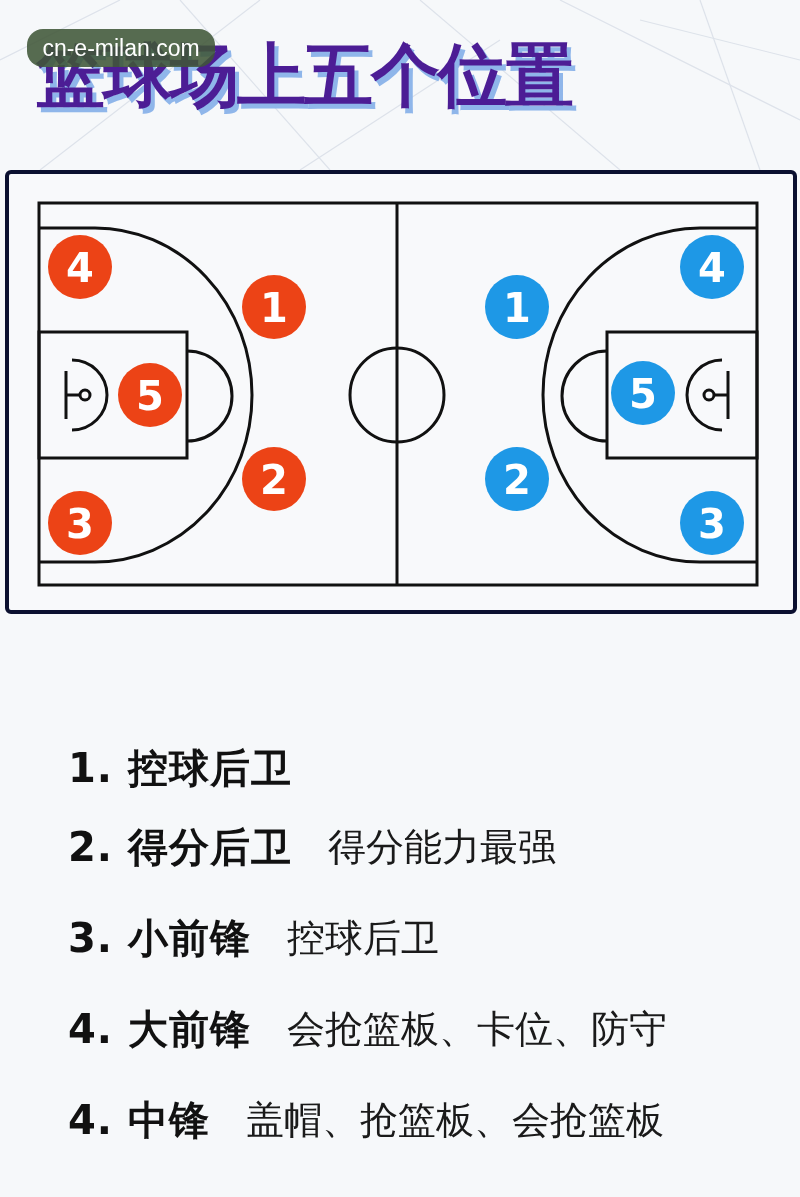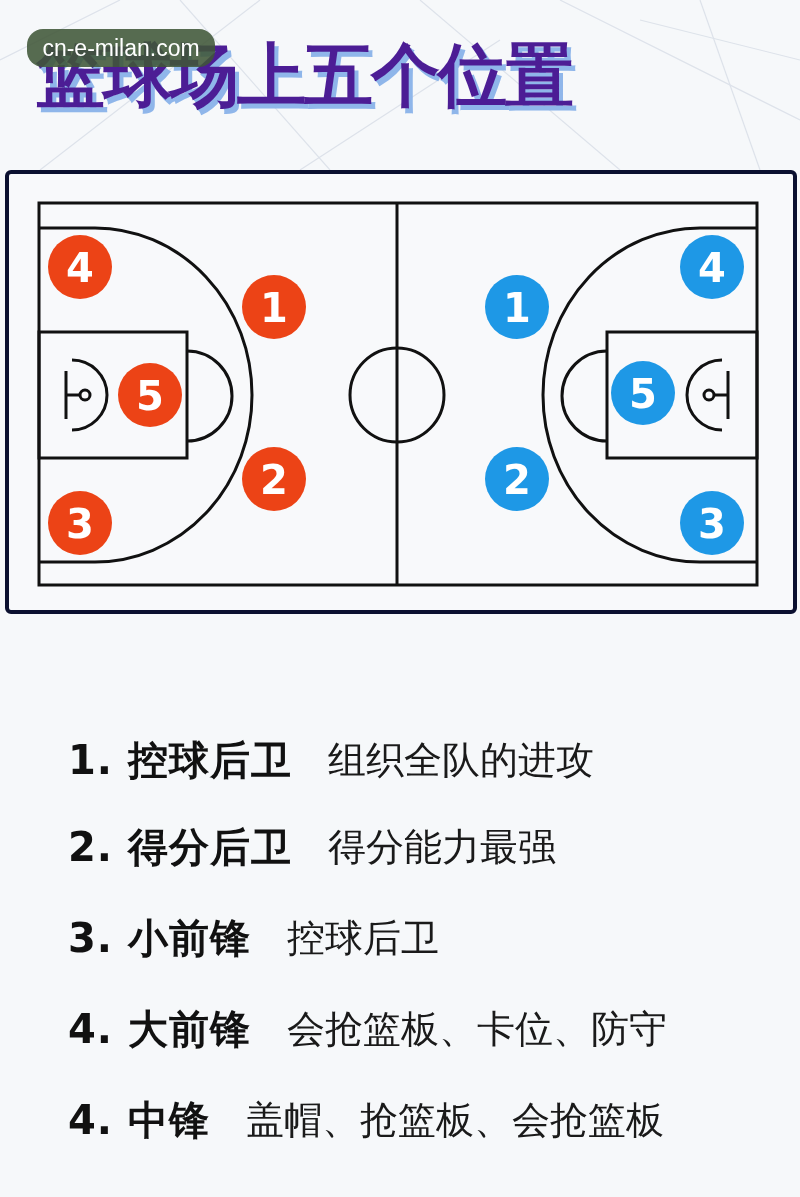--- a/index.html
+++ b/index.html
@@ -127,23 +127,22 @@
         <text x="712" y="282" text-anchor="middle" font-size="40" font-weight="bold" fill="#fff" font-family="DejaVu Sans, sans-serif">4</text>
       </g>
     <g>
         <circle cx="643" cy="393" r="32" fill="#1e98e6"></circle>
         <text x="643" y="408" text-anchor="middle" font-size="40" font-weight="bold" fill="#fff" font-family="DejaVu Sans, sans-serif">5</text>
       </g>
   </g>
 </svg>
 
 <div class="list">
-  <div class="row" style="top:4px">
+  <div class="row" style="top:12px">
     <span class="label">1. 控球后卫</span>
-    <span class="desc">组织全队的进攻</span>
   </div>
   <div class="row" style="top:91px">
     <span class="label">2. 得分后卫</span>
     <span class="desc">得分能力最强</span>
   </div>
   <div class="row" style="top:182px">
     <span class="label">3. 小前锋</span>
     <span class="desc">控球后卫</span>
   </div>
   <div class="row" style="top:273px">

